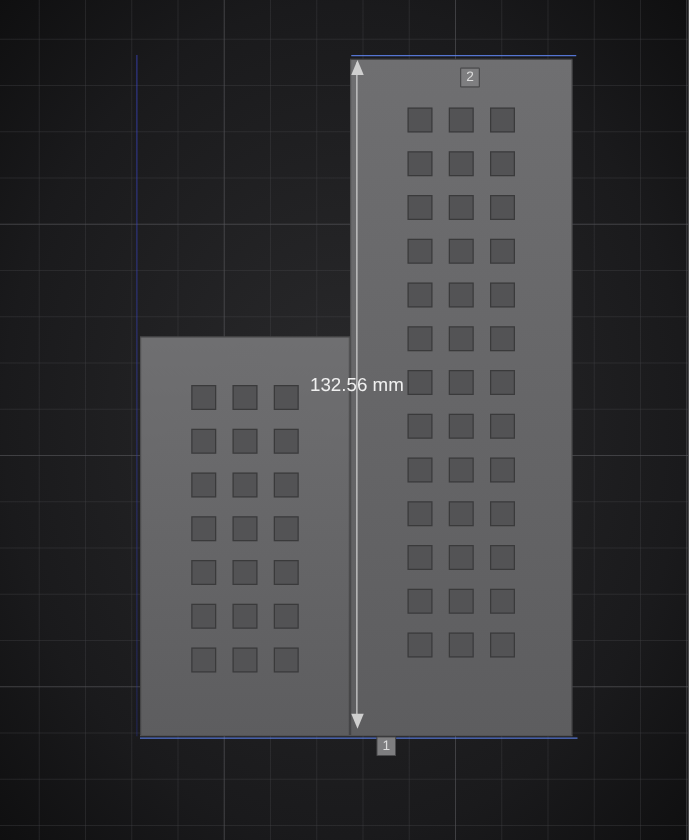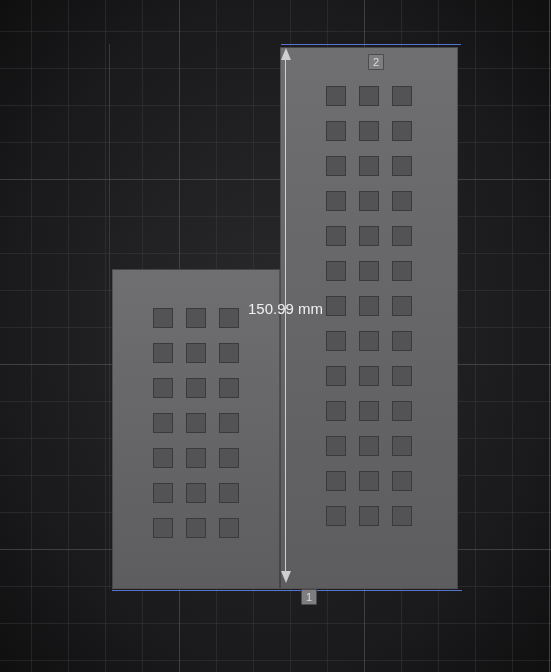--- a/index.html
+++ b/index.html
@@ -201,16 +201,16 @@
       <div class="win"></div>
     </div>
 </div>
 
 <div class="dim-line-top"></div>
 <div class="dim-line-bottom"></div>
 <div class="dim-arrow"></div>
 <div class="arrowhead up"></div>
 <div class="arrowhead down"></div>
 
-<div class="dim-label">150.99 mm</div>
+<div class="dim-label">132.56 mm</div>
 
 <div class="endpoint-badge ep-top">2</div>
 <div class="endpoint-badge ep-bottom">1</div>
 
 </body></html>

